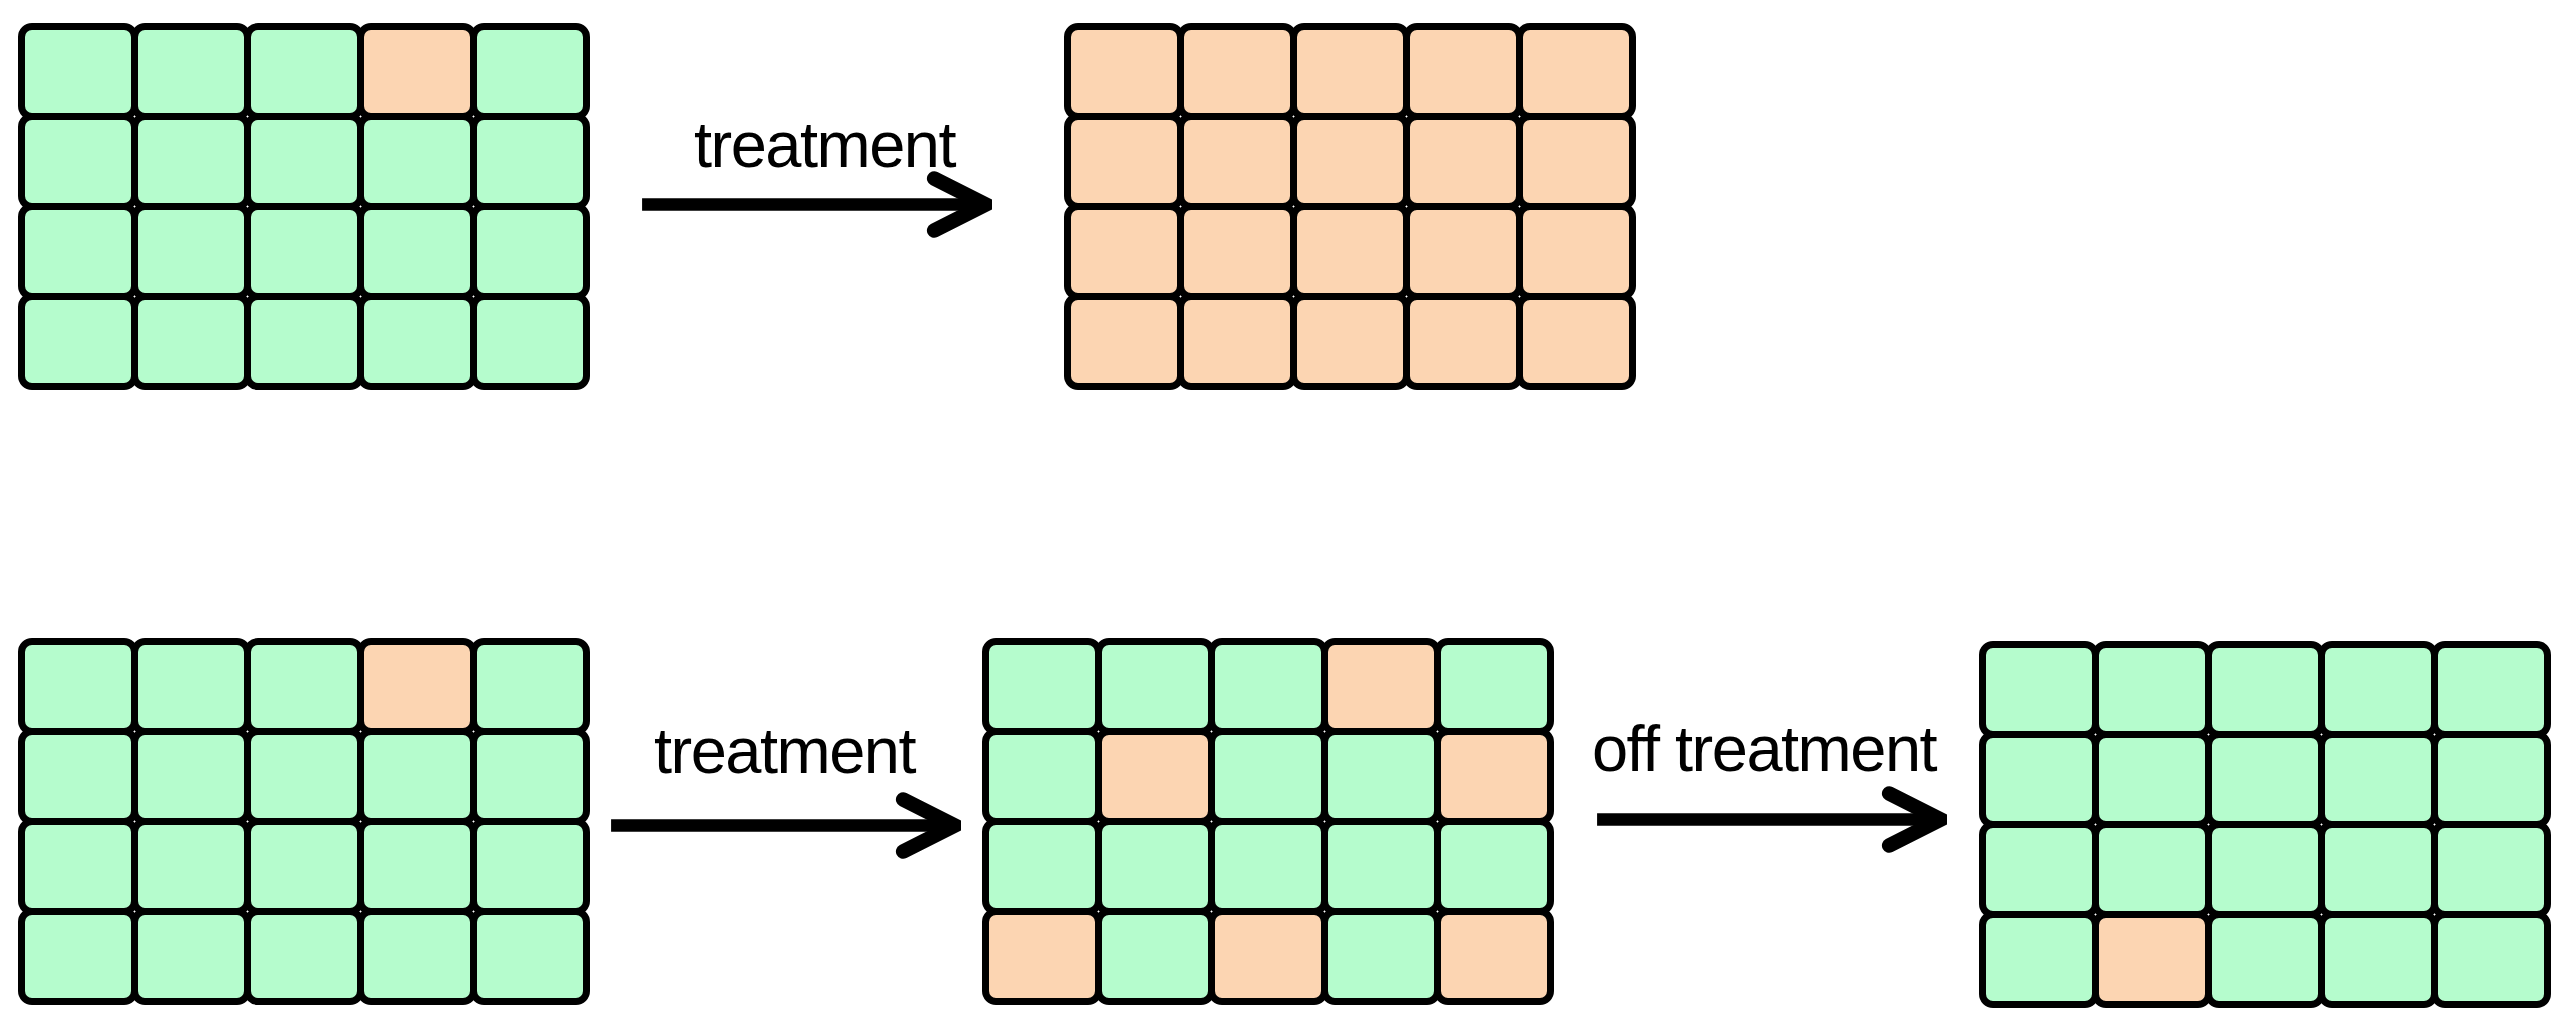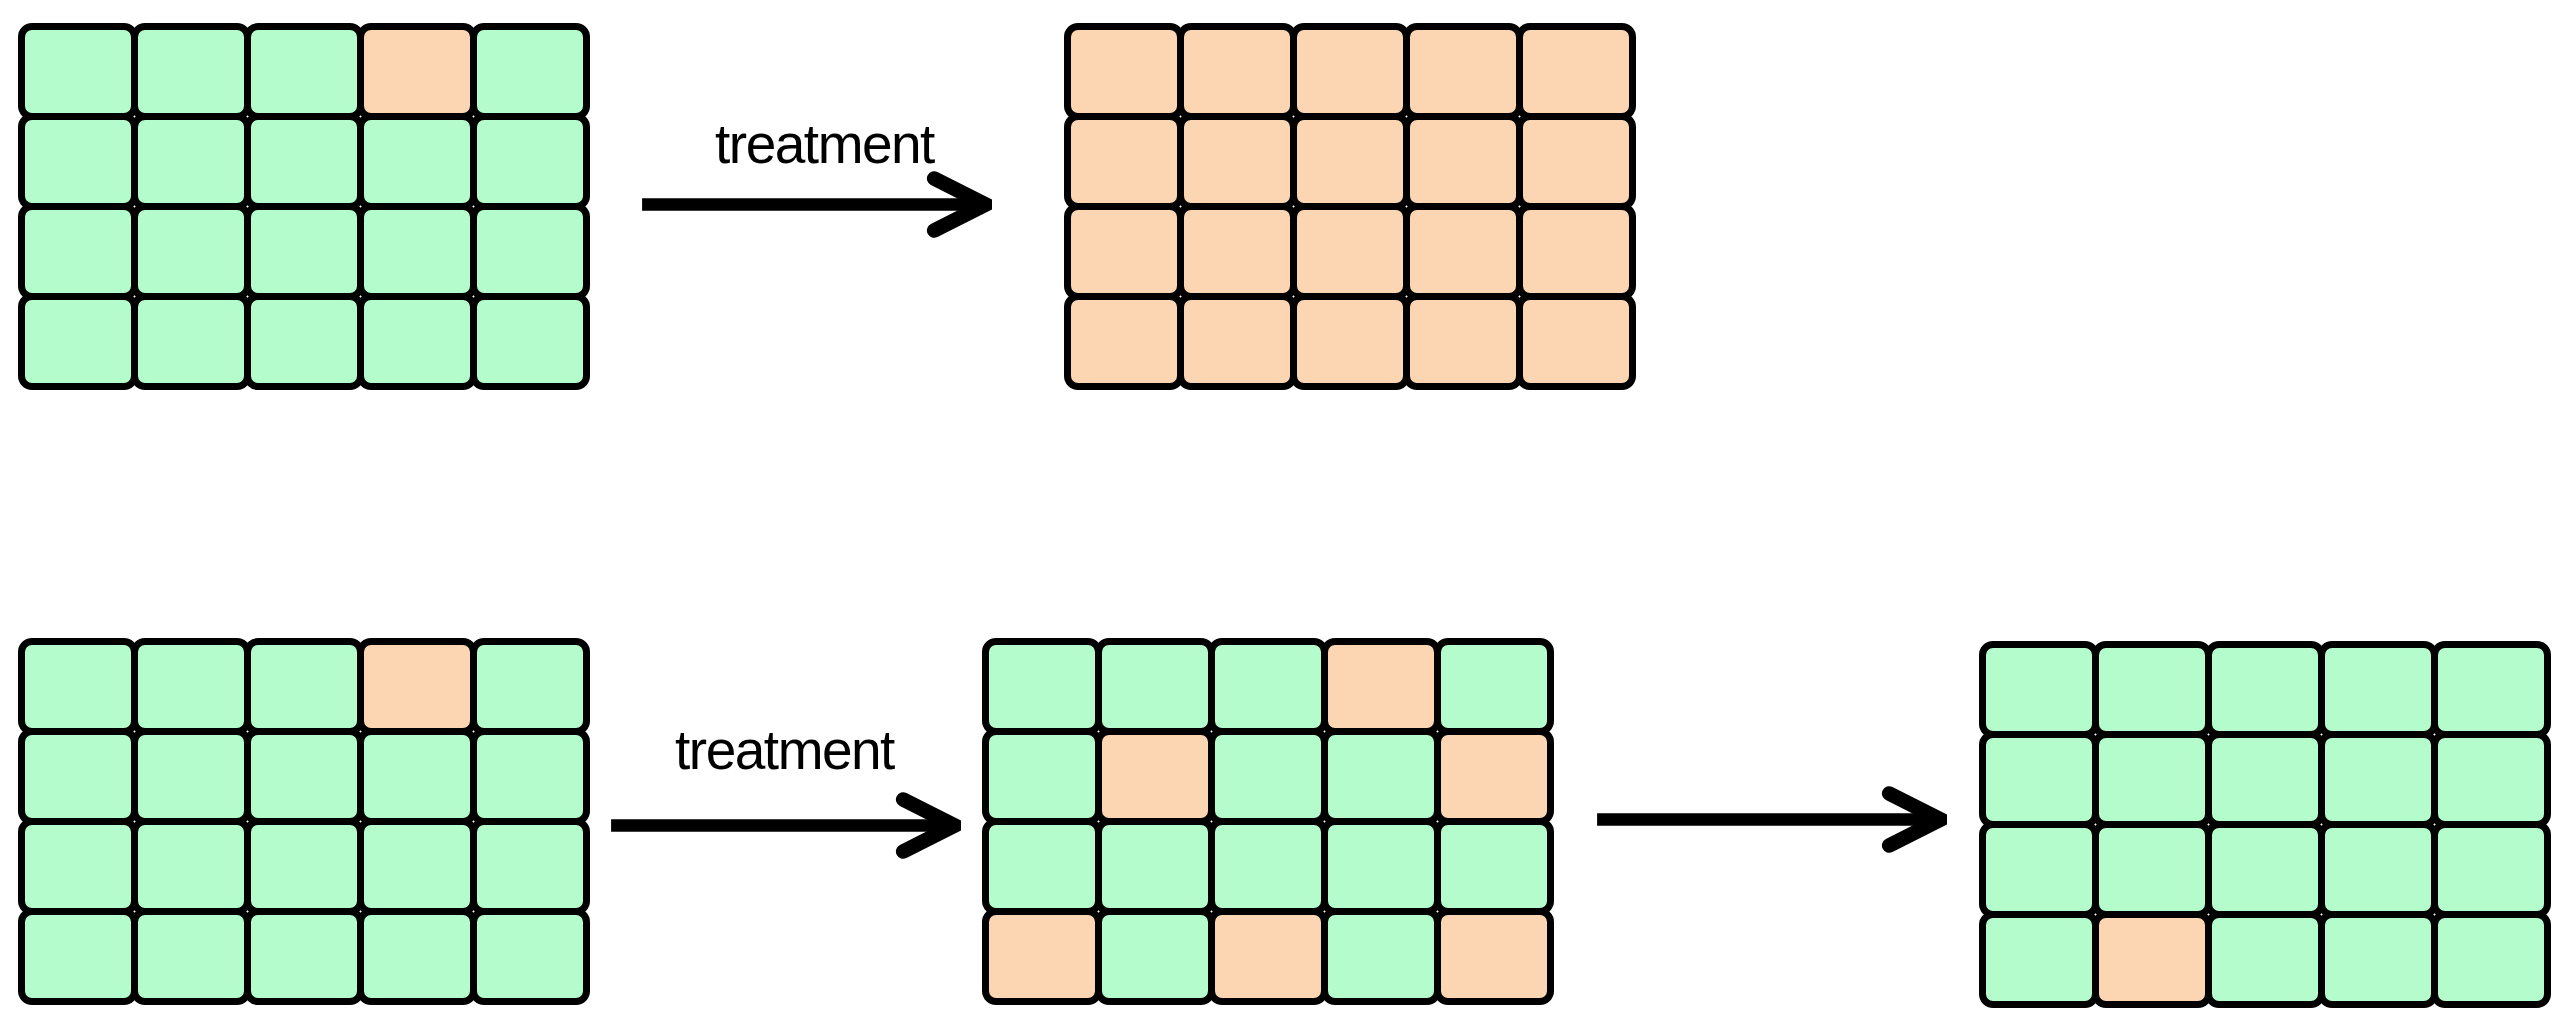--- a/index.html
+++ b/index.html
@@ -41,21 +41,21 @@
   
   .arrow-block {
     position: absolute;
   }
   .arrow-label {
     position: absolute;
     top: 0;
     left: 0;
     width: 100%;
     text-align: center;
-    font-size: 55px;
+    font-size: 65px;
     line-height: 73px;
     letter-spacing: -1.5px;
     color: var(--labelcolor, #000);
     white-space: nowrap;
   }
   .arrow-svg {
     position: absolute;
     left: 0;
   }
   .arrow-svg line,
@@ -218,20 +218,21 @@
       <div class="row">
         <div class="cell resistant"></div>
         <div class="cell sensitive"></div>
         <div class="cell resistant"></div>
         <div class="cell sensitive"></div>
         <div class="cell resistant"></div>
       </div>
     </div>
 
   <div class="arrow-block" id="arrow-bottom-2">
+    <div class="arrow-label">off treatment</div>
     <svg class="arrow-svg" width="351" height="69" viewBox="0 0 455 90">
       <line x1="0" y1="45" x2="441" y2="45" stroke-width="16"></line>
       <path d="M381 11 L448 45 L381 79" fill="none" stroke-width="19" stroke-linecap="round" stroke-linejoin="miter"></path>
     </svg>
   </div>
 
   <div class="grid" id="grid-bottom-result">
       <div class="row">
         <div class="cell sensitive"></div>
         <div class="cell sensitive"></div>

